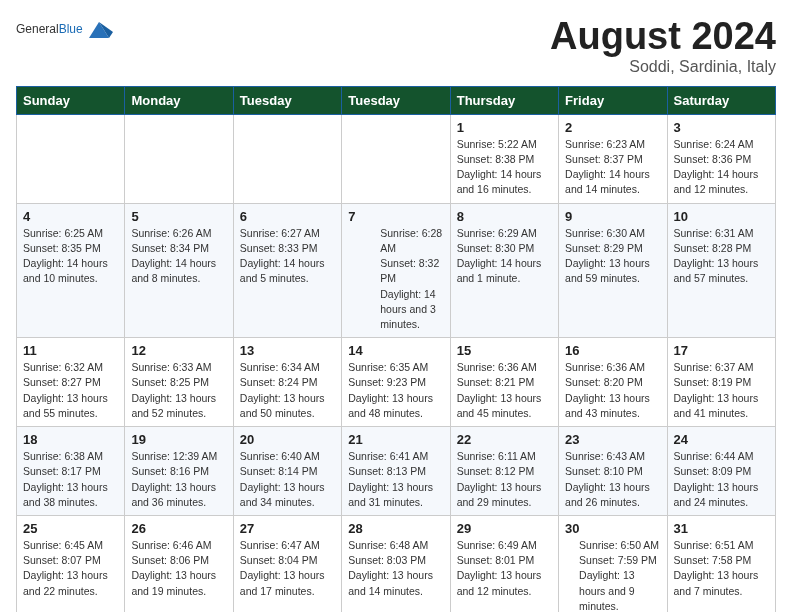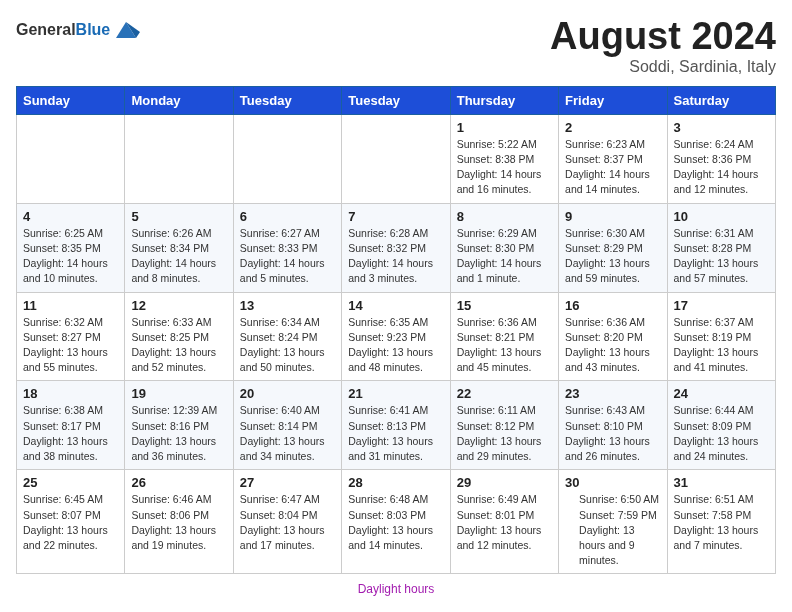--- a/index.html
+++ b/index.html
@@ -15,22 +15,22 @@
       justify-content: space-between;
       align-items: flex-start;
       margin-bottom: 10px;
     }
     .logo {
       display: flex;
       align-items: center;
       gap: 0;
     }
     .logo-text {
-      font-size: 16px;
-      font-weight: bold;
+      font-size: 12px;
+      font-weight: normal;
       line-height: 1.1;
     }
     .logo-general { color: #333; }
     .logo-blue { color: #1a6bb5; }
     .logo-icon {
       width: 28px;
       height: 28px;
       margin-left: 2px;
     }
     .title-block {
@@ -45,21 +45,21 @@
     .title-location {
       font-size: 16px;
       color: #555;
     }
     .calendar {
       width: 100%;
       border-collapse: collapse;
       border: 1px solid #ccc;
     }
     .calendar th {
-      background: #1d4ed8;
+      background: #14532d;
       color: #fff;
       font-size: 13px;
       font-weight: bold;
       padding: 6px 6px;
       text-align: left;
       border: 1px solid #1a5fa0;
       margin-left: 24px;
     }
     .calendar td {
       vertical-align: top;
@@ -171,21 +171,21 @@
 Daylight: 14 hours and 8 minutes.</div>
         </td>
         <td>
           <span class="day-number">6</span>
           <div class="day-info" style="white-space: pre-line;">Sunrise: 6:27 AM
 Sunset: 8:33 PM
 Daylight: 14 hours and 5 minutes.</div>
         </td>
         <td>
           <span class="day-number">7</span>
-          <div class="day-info" style="white-space: pre-line;">Sunrise: 6:28 AM
+          <div class="day-info" style="white-space: pre-line; margin-left: 32px;">Sunrise: 6:28 AM
 Sunset: 8:32 PM
 Daylight: 14 hours and 3 minutes.</div>
         </td>
         <td>
           <span class="day-number">8</span>
           <div class="day-info" style="white-space: pre-line;">Sunrise: 6:29 AM
 Sunset: 8:30 PM
 Daylight: 14 hours and 1 minute.</div>
         </td>
         <td>

